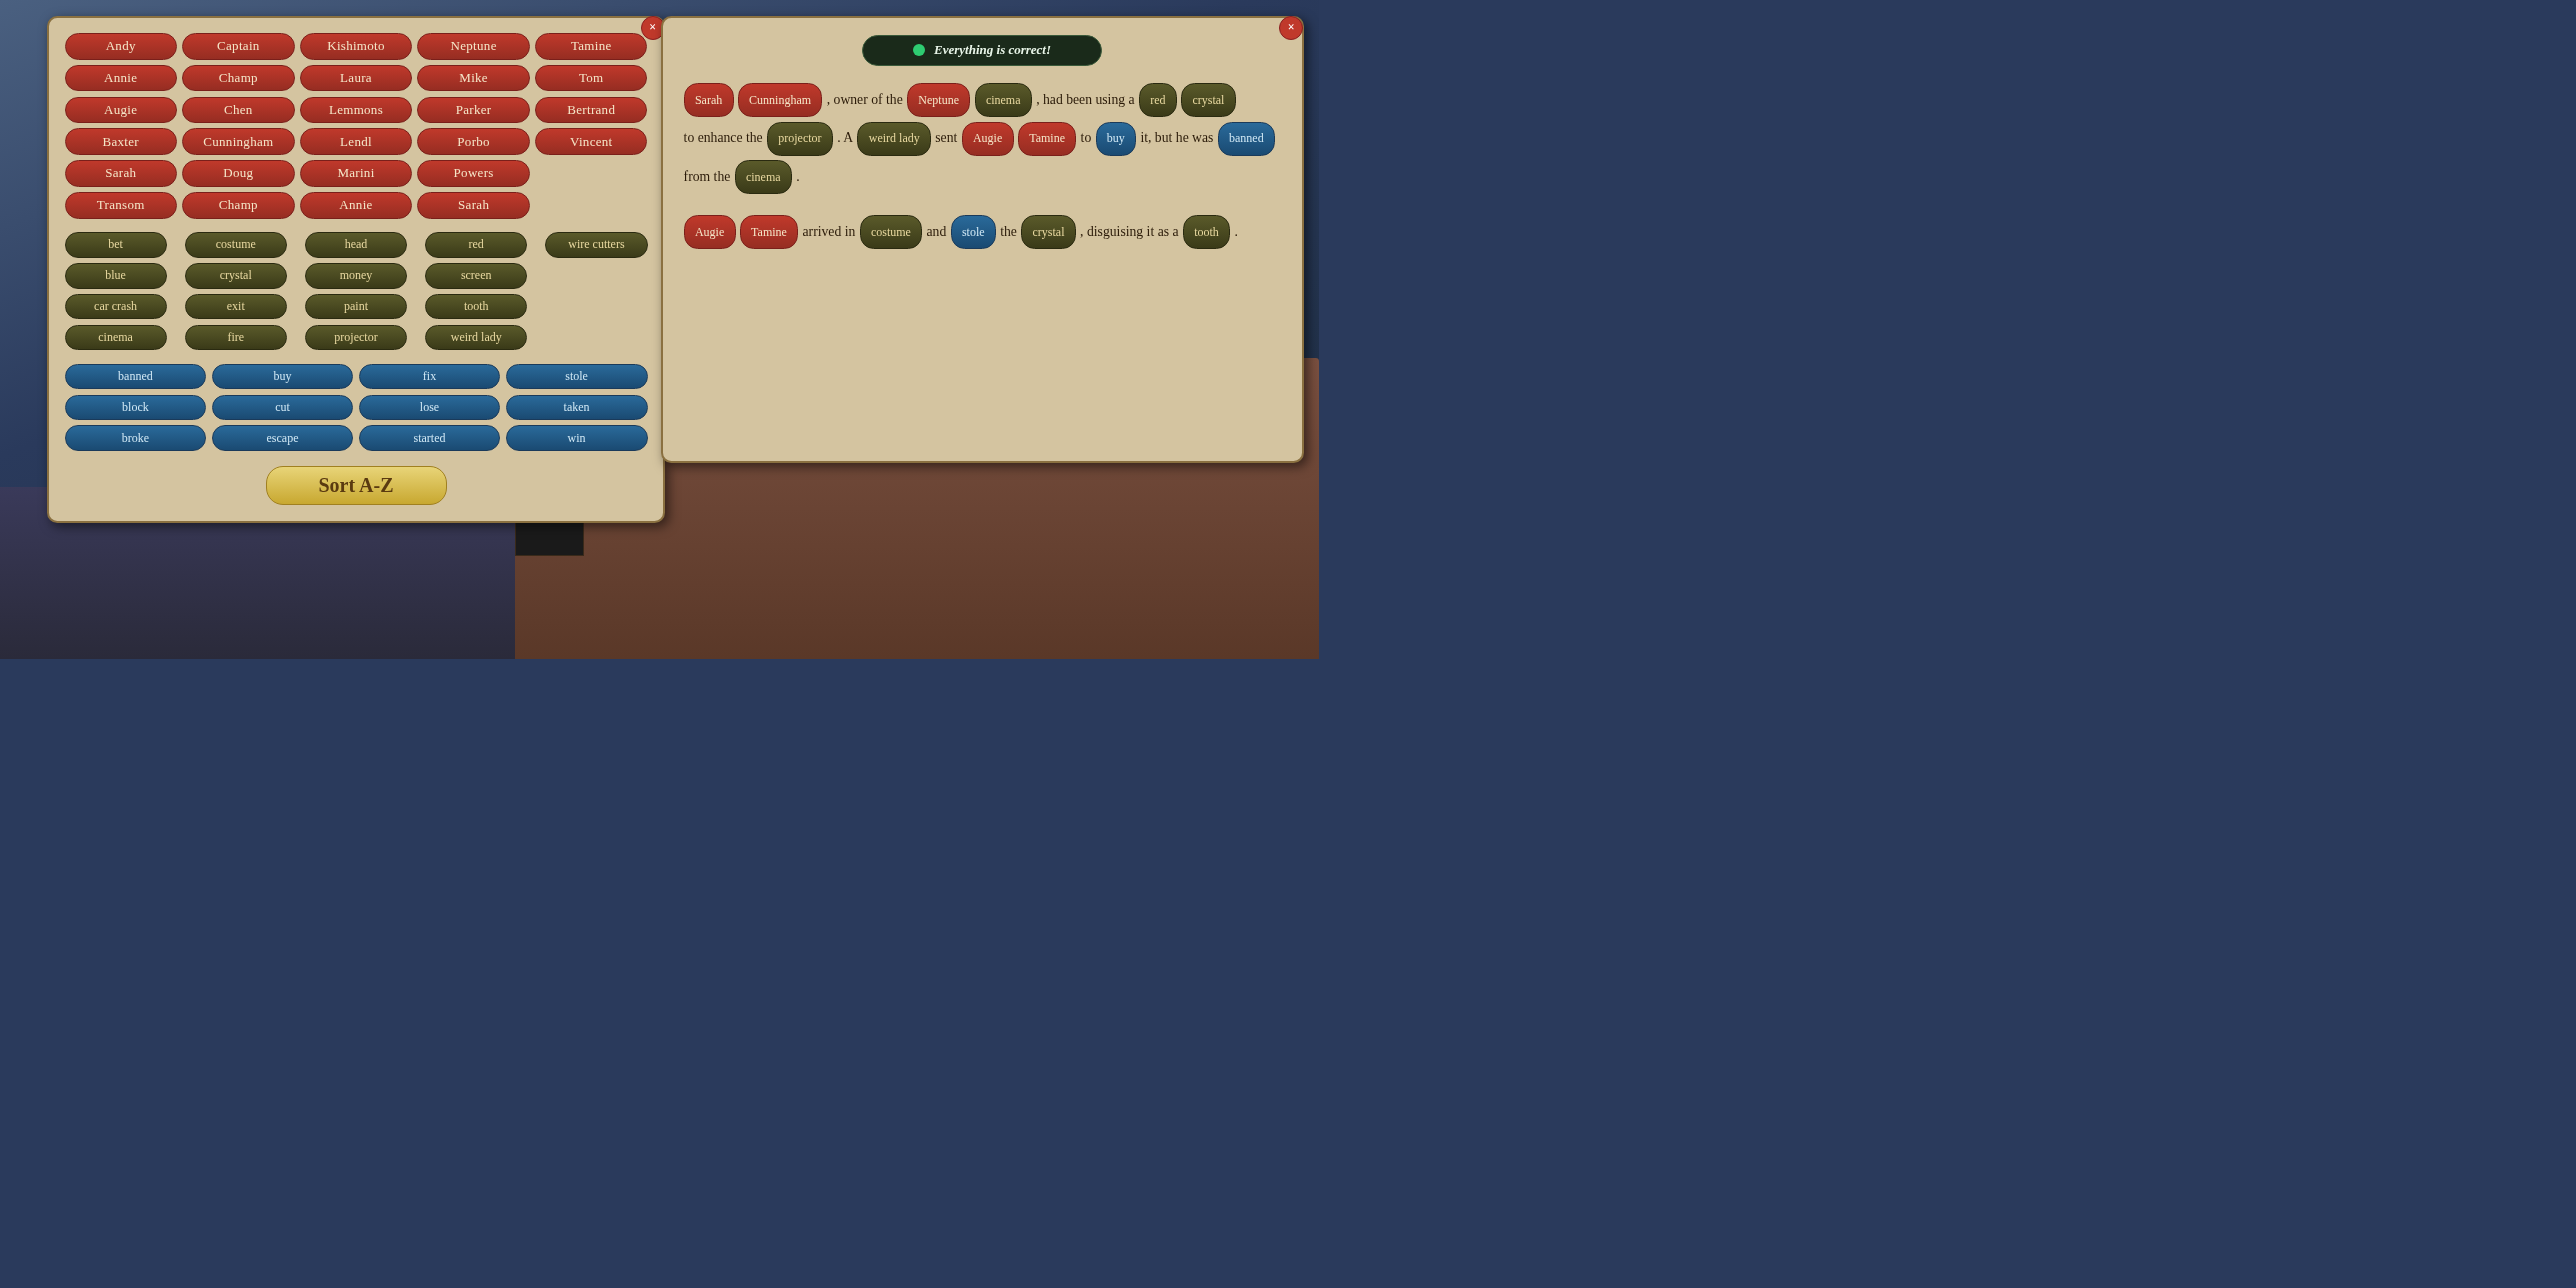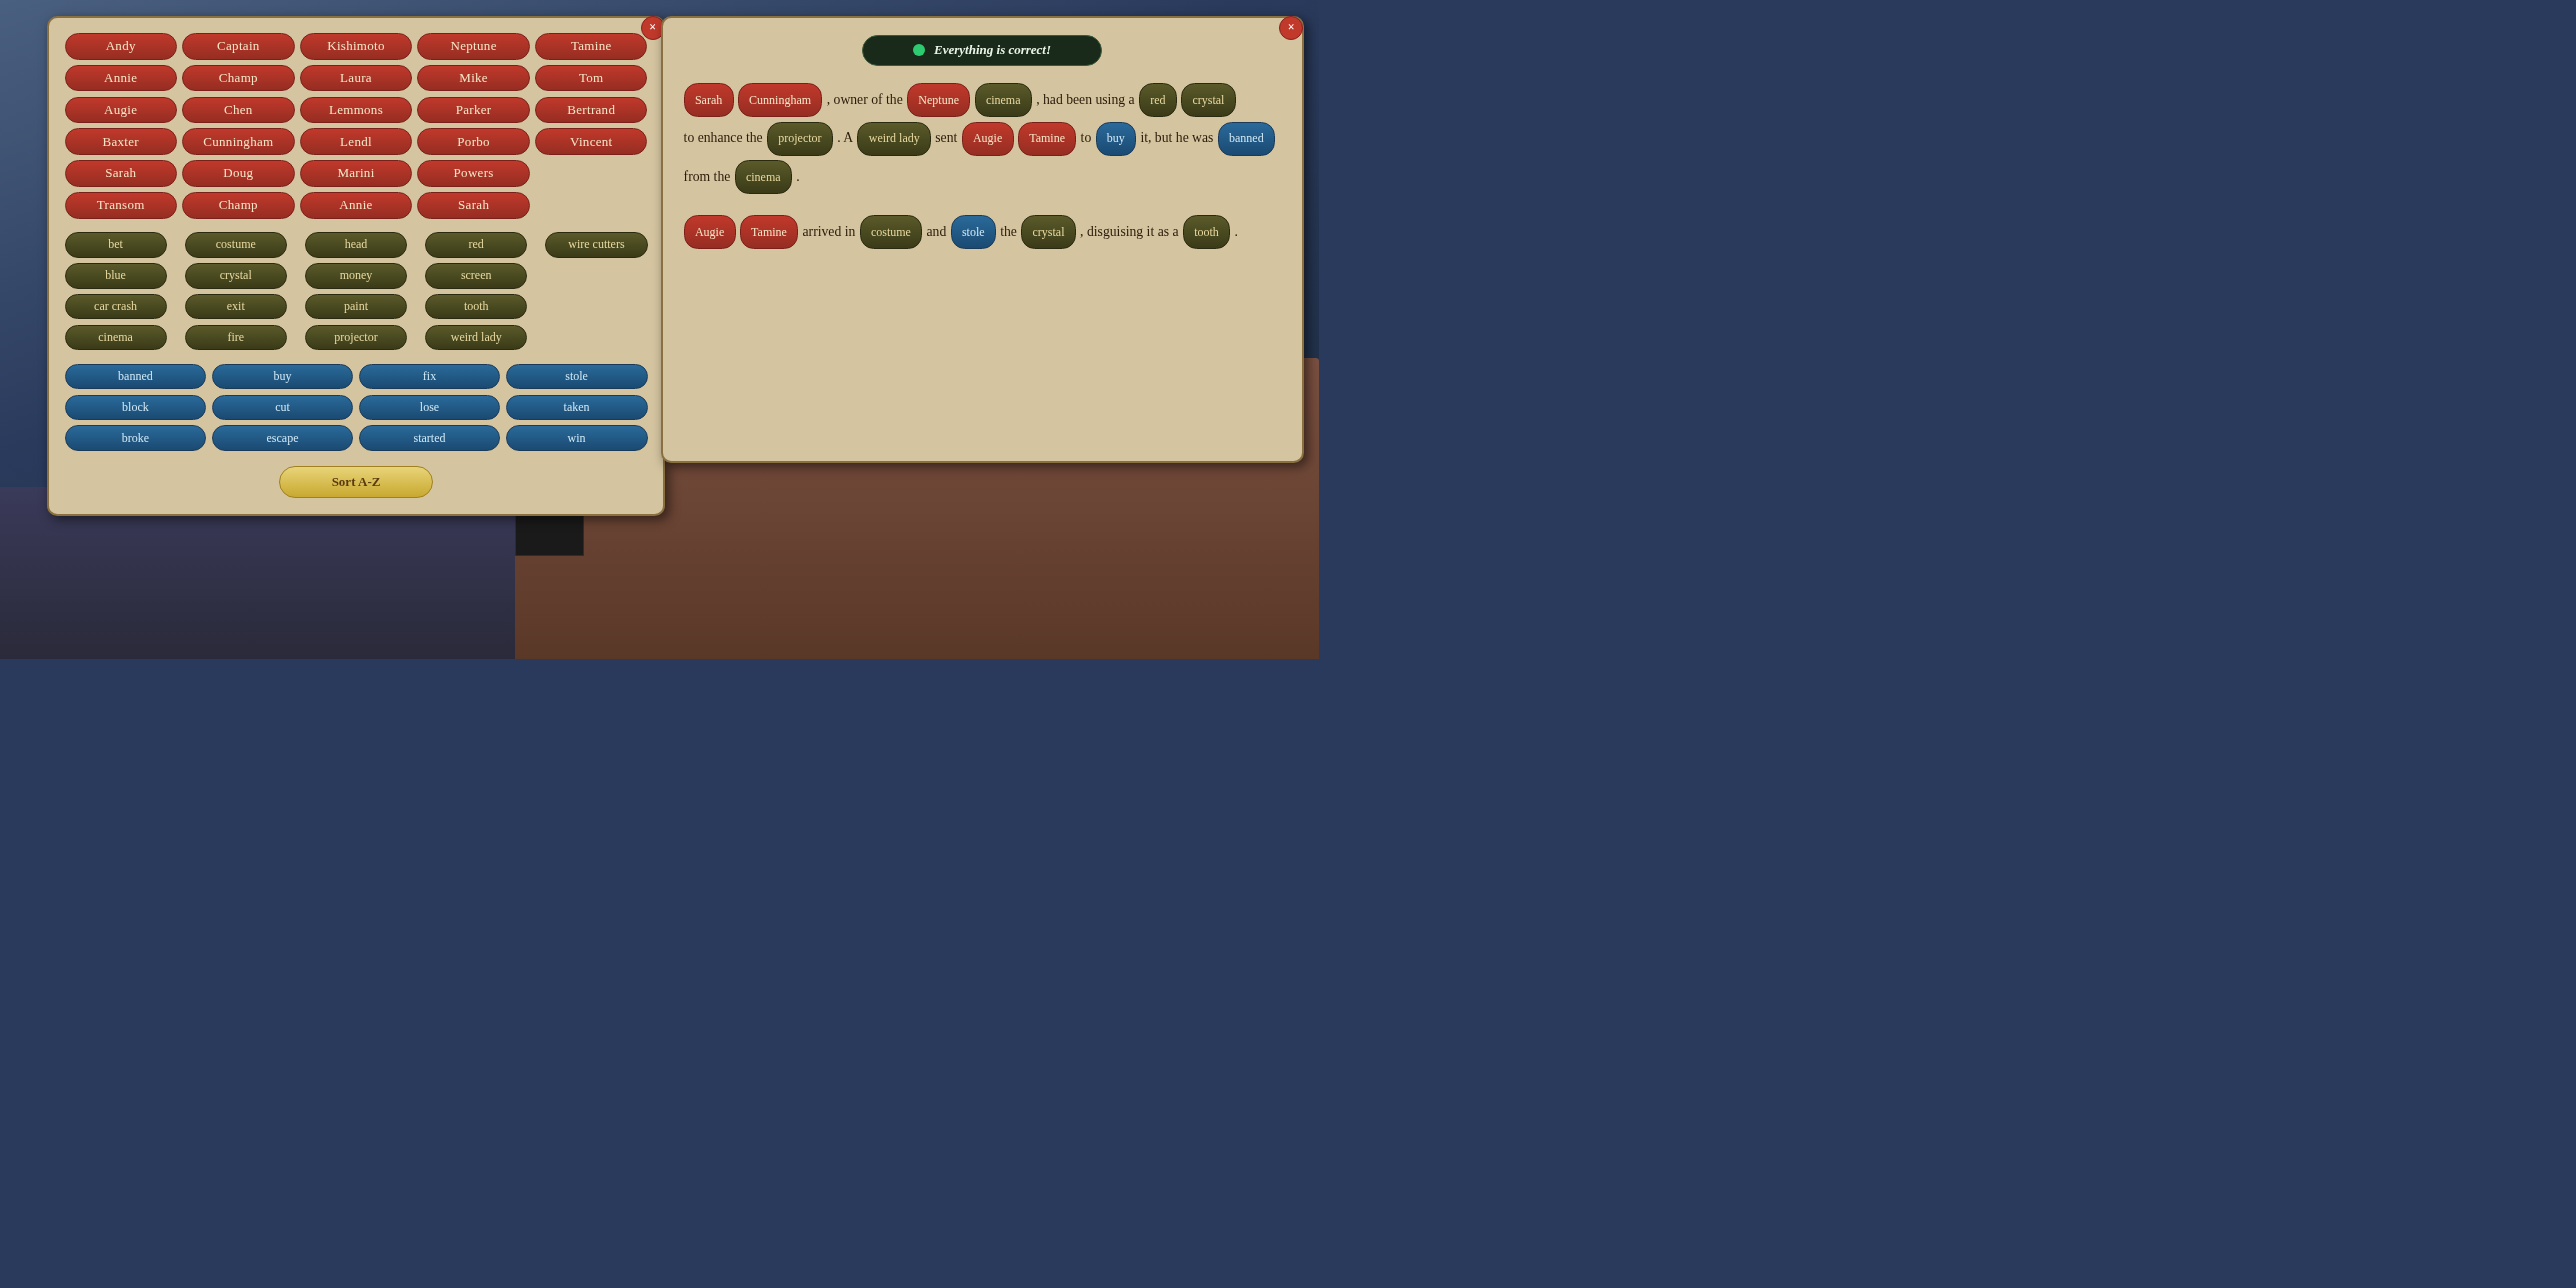--- a/index.html
+++ b/index.html
@@ -107,21 +107,21 @@
     .sort-btn-container {
       text-align: center;
       margin-top: 15.5px;
     }
 
     .sort-btn {
       background: linear-gradient(180deg, #e8d478 0%, #c8a830 100%);
       border: 1.7px solid #a08020;
       border-radius: 17px;
       color: #5a3a10;
-      font-size: 13px;
+      font-size: 20px;
       font-family: Georgia, serif;
       padding: 6.9px 52px;
       cursor: pointer;
       font-weight: bold;
     }
 
     
     .words-section {
       display: flex;
       gap: 18px;

